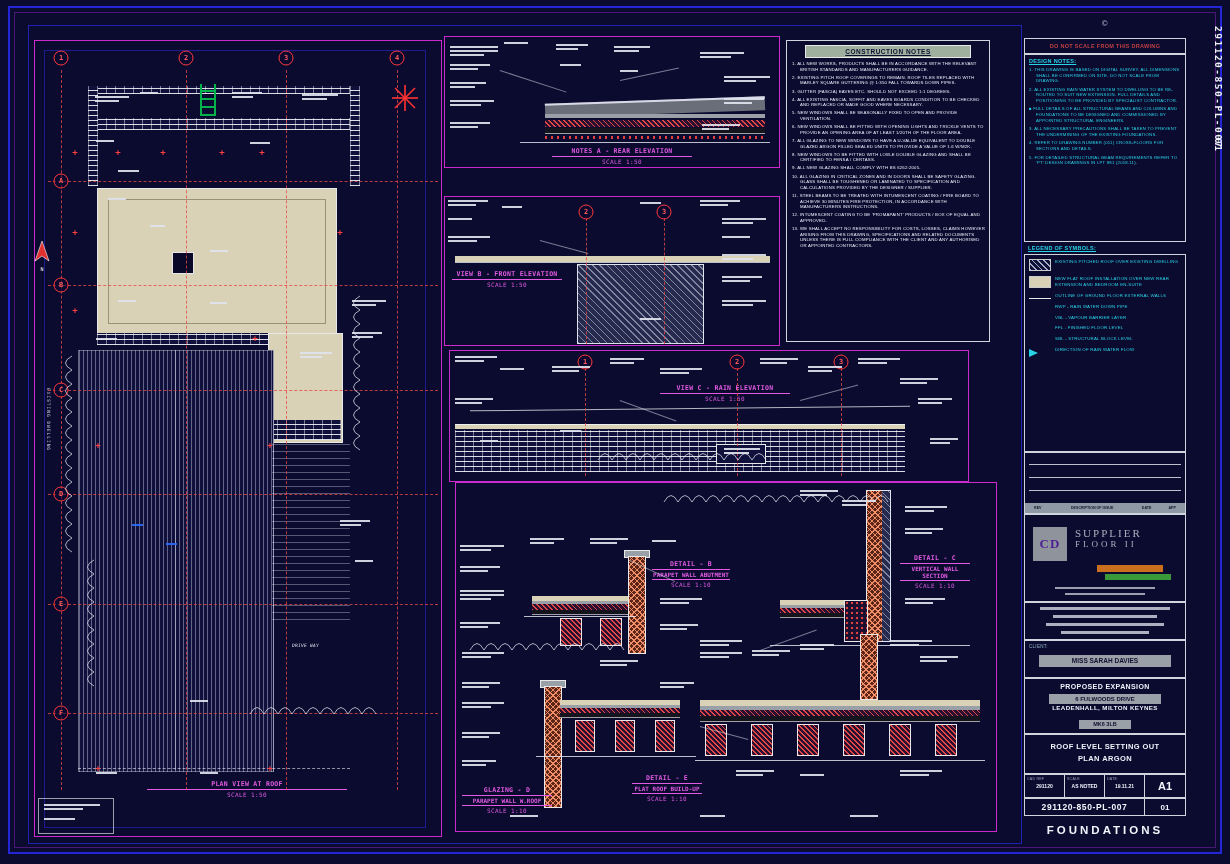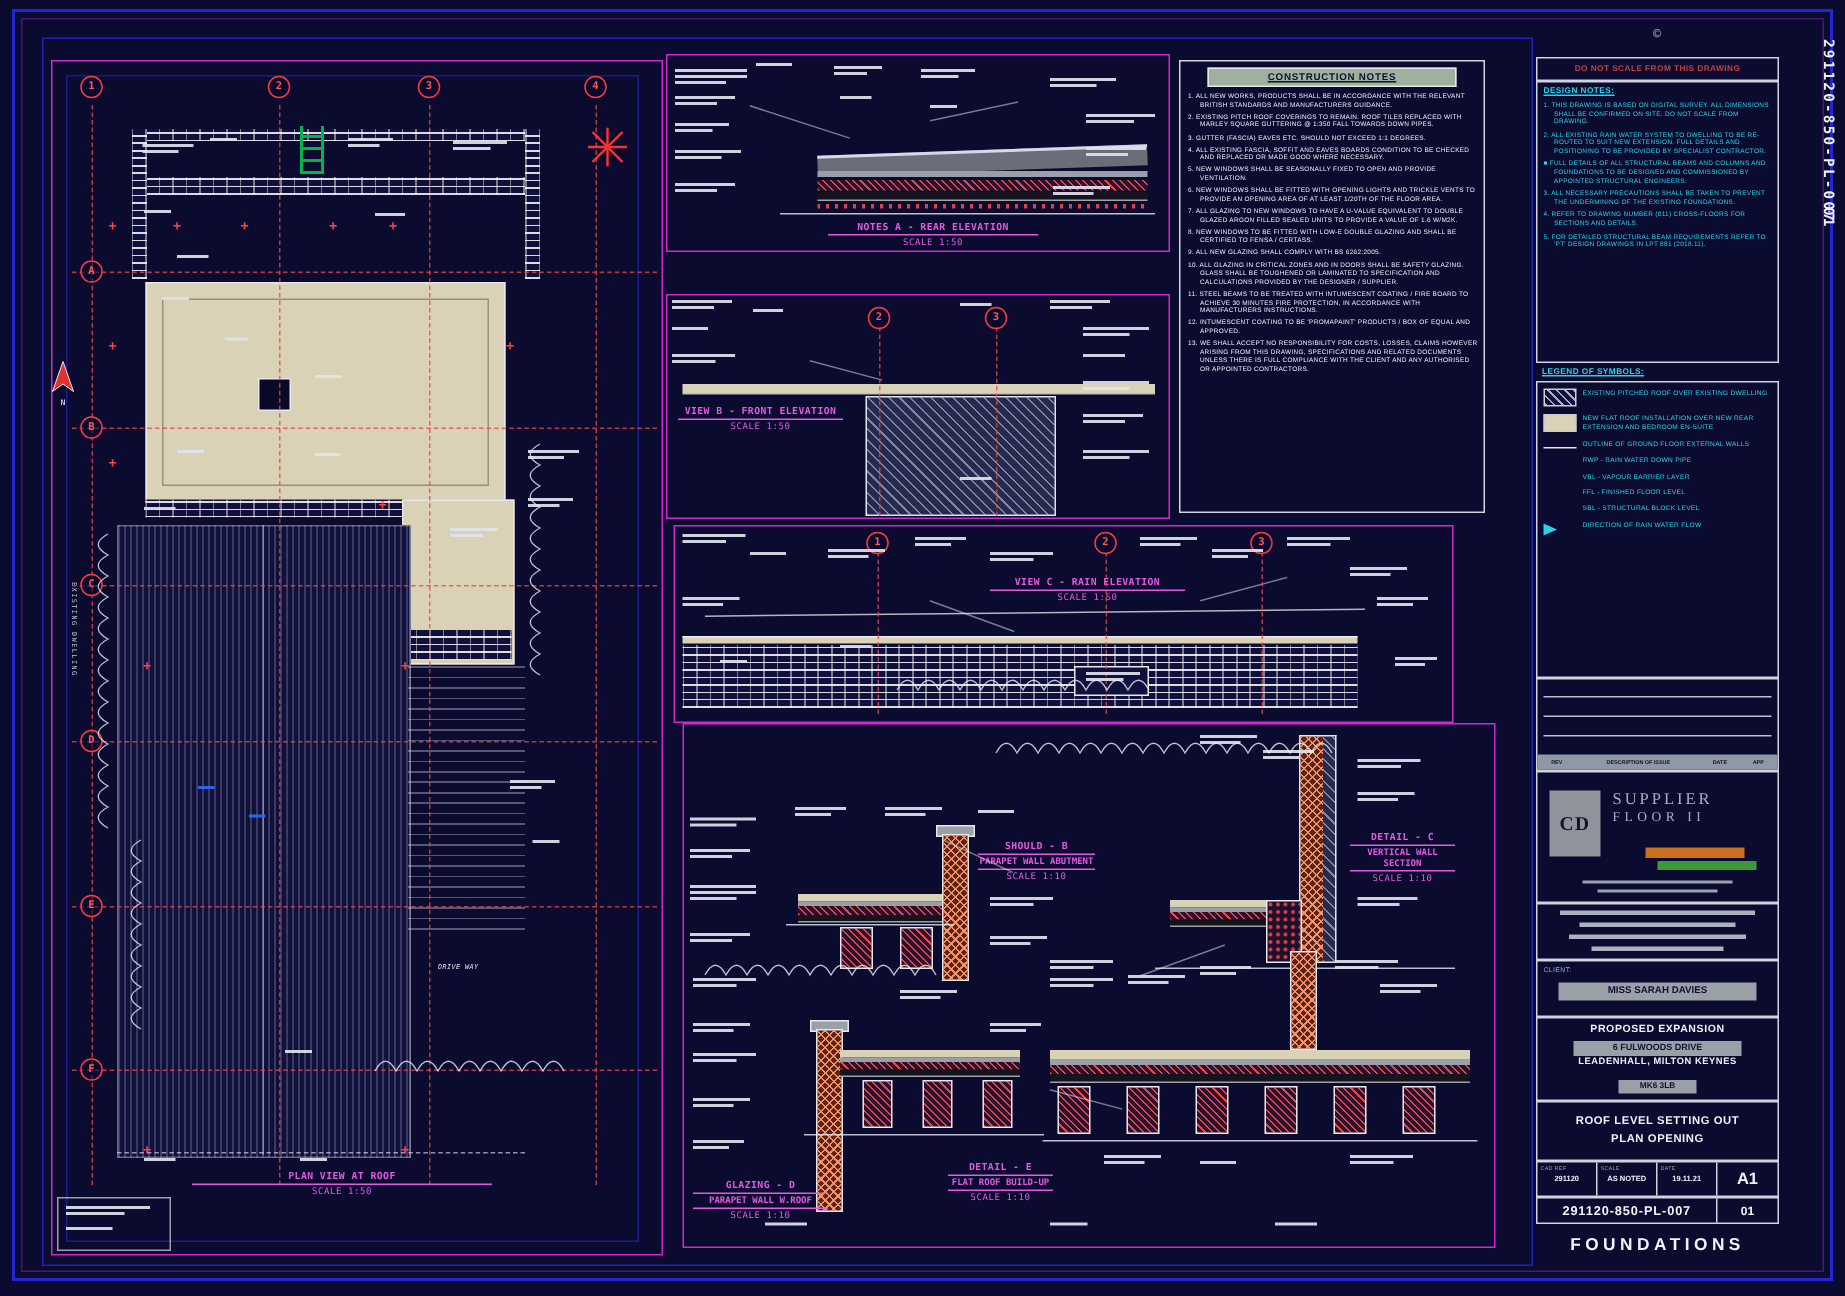--- a/index.html
+++ b/index.html
@@ -70,21 +70,21 @@
   .leg-swatch.hatch{background-color:#10103c;background-image:repeating-linear-gradient(45deg, rgba(205,210,228,.8) 0 1px, transparent 1px 4px);}
   .leg-swatch.beige{background:#d9d2b6;}
   .leg-swatch.line{height:0;border:none;border-top:1px solid #e8e8e8;margin-top:5px;}
   .leg-swatch.none{visibility:hidden;height:1px;}
   .leg-swatch.arrow{width:0;height:0;border:none;border-top:4px solid transparent;border-bottom:4px solid transparent;
     border-left:9px solid #29d3e6;margin:2px 13px 0 0;}
   .leg-text{color:#29d3e6;font-size:4.4px;line-height:1.3;letter-spacing:.2px;}
   .rev-line{position:absolute;left:4px;right:4px;height:0;border-top:1px solid rgba(235,238,248,.8);}
   .rev-head{position:absolute;left:0;right:0;bottom:0;height:10px;background:#8f98a5;display:flex;}
   .rev-head span{font:bold 3.6px/10px "Liberation Sans",sans-serif;color:#10182a;text-align:center;overflow:hidden;}
-  .logo-sq{position:absolute;left:8px;top:12px;width:34px;height:44px;background:#8f949c;color:#0f172a;
+  .logo-sq{position:absolute;left:8px;top:12px;width:34px;height:34px;background:#8f949c;color:#4c1d95;
     font:bold 13px "Liberation Serif",serif;display:flex;align-items:center;justify-content:center;letter-spacing:1px;}
   .logo-name{position:absolute;left:50px;top:12px;color:#a9aebc;font-family:"Liberation Serif",serif;letter-spacing:2px;}
   .logo-name .l1{font-size:11px;}
   .logo-name .l2{font-size:9px;letter-spacing:3px;}
   .bar-orange{position:absolute;left:72px;top:50px;width:66px;height:7px;background:#c96f1e;}
   .bar-green{position:absolute;left:80px;top:59px;width:66px;height:6px;background:#3a9a3a;}
   .logo-rule{position:absolute;height:2px;background:#9aa0ae;}
   .addr-bar{position:relative;margin:0 auto 5px auto;height:3px;background:#c9cfda;opacity:.85;}
   .small-label{position:absolute;left:4px;top:3px;color:#8fb5c5;font-size:4.5px;letter-spacing:.3px;}
   .gray-pill{position:absolute;background:#9aa0a8;color:#101030;font-weight:bold;text-align:center;}
@@ -145,21 +145,21 @@
     <g stroke="#ff3232" stroke-width="1.6">
       <line x1="13" y1="0" x2="13" y2="26"></line>
         <line x1="0" y1="13" x2="26" y2="13"></line>
       <line x1="3" y1="3" x2="23" y2="23"></line>
         <line x1="23" y1="3" x2="3" y2="23"></line>
     </g>
   </svg>
   <div class="tinytext" style="left:46px;top:388px;writing-mode:vertical-rl;letter-spacing:1px;opacity:.85">EXISTING DWELLING</div>
   <div class="tinytext" style="left:292px;top:643px;font-style:italic">DRIVE WAY</div>
 
-  <div class="view-label" style="left:128px;top:780px;width:200px">
+  <div class="view-label" style="left:147px;top:780px;width:200px">
     <div class="vl-t">PLAN VIEW AT ROOF</div>
     <div class="vl-s">SCALE  1:50</div>
   </div>
 
   <div class="vp" style="left:444px;top:36px;width:334px;height:130px"></div>
   <div class="abs" style="left:545px;top:100px;width:220px;height:12px;background:#6a6e78;border-top:2px solid #d8d8e8;transform:rotate(-2deg)"></div>
   <div class="abs graybar" style="left:545px;top:114px;width:220px;height:4px"></div>
   <div class="abs redhatch" style="left:545px;top:120px;width:220px;height:7px;border:none"></div>
   <div class="abs darkbar" style="left:545px;top:128px;width:220px;height:5px"></div>
   <div class="abs" style="left:545px;top:136px;width:220px;height:3px;background:repeating-linear-gradient(90deg,#e04040 0 2px,transparent 2px 6px)"></div>
@@ -212,21 +212,21 @@
   <div class="abs graybar" style="left:624px;top:550px;width:24px;height:6px;border:1px solid #e8e8e8"></div>
   <div class="abs xhatch" style="left:628px;top:556px;width:16px;height:96px"></div>
   <div class="abs beige" style="left:532px;top:596px;width:96px;height:5px;border:none"></div>
   <div class="abs graybar" style="left:532px;top:601px;width:96px;height:3px"></div>
   <div class="abs redhatch" style="left:532px;top:604px;width:96px;height:6px;border:none"></div>
   <div class="abs darkbar" style="left:532px;top:610px;width:96px;height:4px"></div>
   <div class="abs wline" style="left:524px;top:616px;width:112px;height:1px"></div>
   <div class="abs redhatch" style="left:560px;top:618px;width:20px;height:26px"></div>
   <div class="abs redhatch" style="left:600px;top:618px;width:20px;height:26px"></div>
   <div class="view-label" style="left:652px;top:560px;width:78px">
-    <div class="vl-t">SHOULD - B</div>
+    <div class="vl-t">DETAIL - B</div>
     <div class="vl-sub">PARAPET WALL ABUTMENT</div>
     <div class="vl-s">SCALE  1:10</div>
   </div>
 
   <div class="abs xhatch" style="left:866px;top:490px;width:16px;height:150px"></div>
   <div class="abs dhatch" style="left:882px;top:490px;width:8px;height:150px;border-left:none"></div>
   <div class="abs beige" style="left:780px;top:600px;width:88px;height:5px;border:none"></div>
   <div class="abs graybar" style="left:780px;top:605px;width:88px;height:3px"></div>
   <div class="abs redhatch" style="left:780px;top:608px;width:88px;height:5px;border:none"></div>
   <div class="abs darkbar" style="left:780px;top:613px;width:88px;height:4px"></div>
@@ -378,21 +378,21 @@
 
     <div class="tb-box" style="top:648px;height:56px">
       <div class="white-line" style="font-size:7px;margin-top:4px">PROPOSED EXPANSION</div>
       <div class="gray-pill" style="left:24px;right:24px;top:15px;height:10px;font-size:6px;line-height:10px">6 FULWOODS DRIVE</div>
       <div class="white-line" style="font-size:6.2px;margin-top:14px">LEADENHALL, MILTON KEYNES</div>
       <div class="gray-pill" style="left:54px;right:54px;top:41px;height:9px;font-size:5.5px;line-height:9px">MK6 3LB</div>
     </div>
 
     <div class="tb-box" style="top:704px;height:40px">
       <div class="white-line" style="font-size:7.5px;margin-top:7px">ROOF  LEVEL SETTING OUT</div>
-      <div class="white-line" style="font-size:7.5px;margin-top:3px">PLAN OPENING</div>
+      <div class="white-line" style="font-size:7.5px;margin-top:3px">PLAN ARGON</div>
     </div>
 
     <div class="tb-box" style="top:744px;height:24px">
       <div class="info-row">
         <div class="info-cell">
           <div class="info-h">CAD REF</div>
           <div class="info-v">291120</div>
         </div>
         <div class="info-cell">
           <div class="info-h">SCALE</div>

